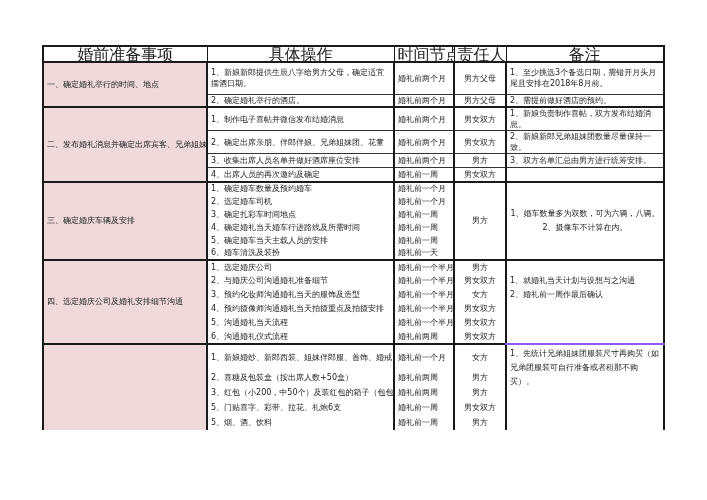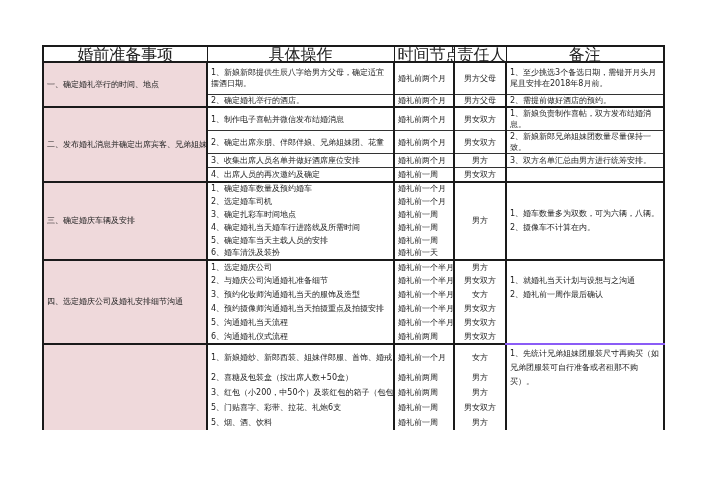--- a/index.html
+++ b/index.html
@@ -19,21 +19,21 @@
   .cat { background: #efd9db; border-left: 2px solid #1a1a1a; border-right: 2px solid #1a1a1a;
          border-bottom: 2px solid #1a1a1a; font-size: 8px; }
   .ops { border-right: 1px solid #1a1a1a; }
   .time { border-right: 2px solid #1a1a1a; border-left: 2px solid #1a1a1a; }
   .person { text-align: center; border-right: 2px solid #1a1a1a; }
   .note { border-right: 2px solid #1a1a1a; white-space: normal; vertical-align: top; }
   .note-line { line-height: 14px; }
   tr.sec-end td { border-bottom: 2px solid #1a1a1a; margin-left: 32px; }
   tr.row-line td.ops, tr.row-line td.time, tr.row-line td.person { border-bottom: 1px solid #333; }
   .wrap { white-space: normal; }
-  .note-mid { vertical-align: middle; }
+  .note-mid { vertical-align: middle; text-align: center; }
 </style>
 </head>
 <body>
 
 <div class="sheet">
   <table>
     <colgroup>
       <col style="width:164px">
         <col style="width:187px">
         <col style="width:60px">

